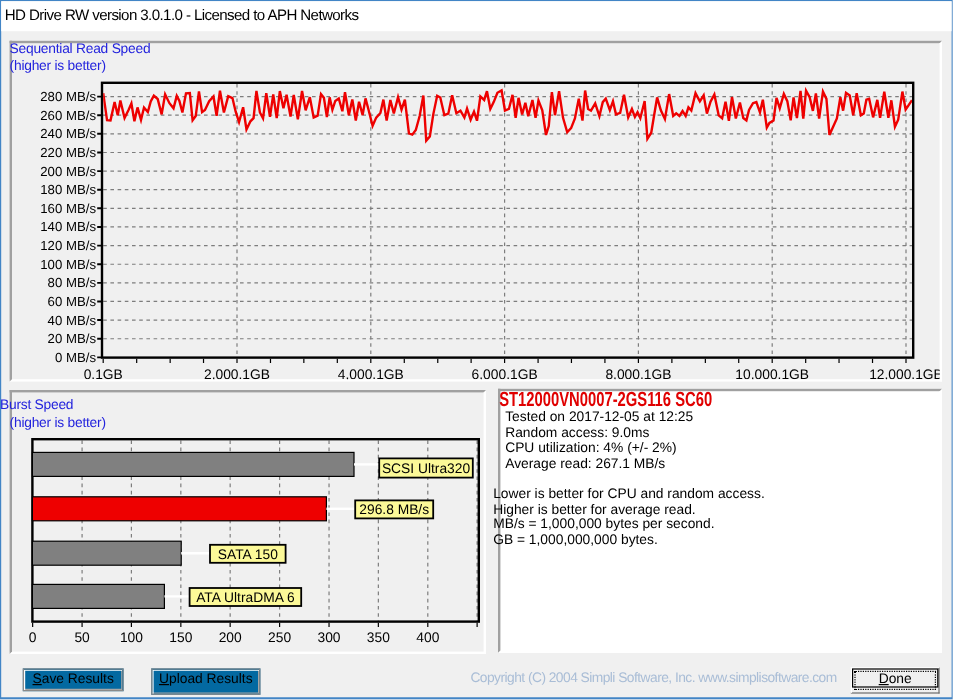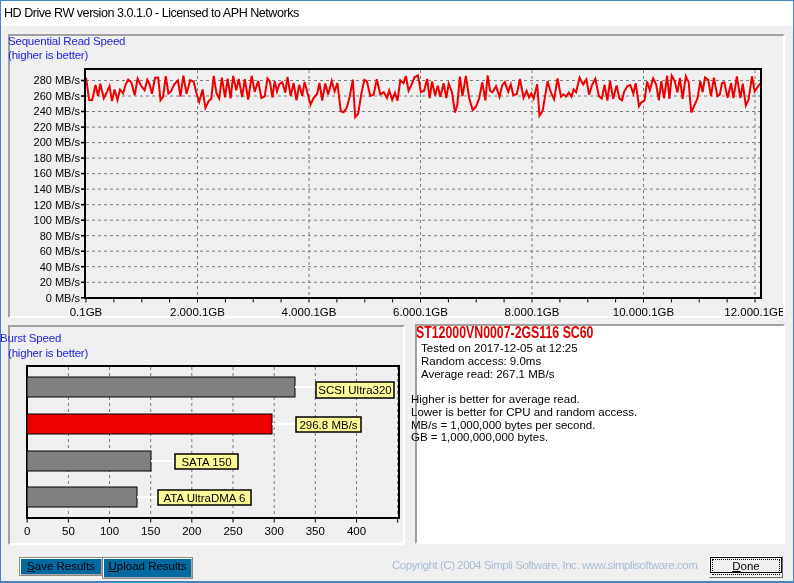--- a/index.html
+++ b/index.html
@@ -167,28 +167,29 @@
 <text x="191.8" y="535" font-size="11.5" text-anchor="middle" fill="#000">200</text>
 <text x="233.0" y="535" font-size="11.5" text-anchor="middle" fill="#000">250</text>
 <text x="274.2" y="535" font-size="11.5" text-anchor="middle" fill="#000">300</text>
 <text x="315.3" y="535" font-size="11.5" text-anchor="middle" fill="#000">350</text>
 <text x="356.5" y="535" font-size="11.5" text-anchor="middle" fill="#000">400</text>
 </svg>
 <div class="abs redtitle">ST12000VN0007-2GS116 SC60</div>
 <div class="abs info">
     <div style="padding-left:10px">Tested on 2017-12-05 at 12:25</div>
     <div style="padding-left:10px">Random access: 9.0ms</div>
+    <div style="padding-left:10px">CPU utilization: 4% (+/- 2%)</div>
     <div style="padding-left:10px">Average read: 267.1 MB/s</div>
     <div>&nbsp;</div>
+    <div>Lower is better for CPU and random access.</div>
     <div>Higher is better for average read.</div>
-    <div>Lower is better for CPU and random access.</div>
     <div>MB/s = 1,000,000 bytes per second.</div>
     <div>GB = 1,000,000,000 bytes.</div>
   </div>
 <div class="abs btn" style="left:19px;top:557px;width:84px;height:19px"><u>S</u>ave Results</div>
-<div class="abs btn" style="left:102px;top:557px;width:91px;height:22px"><u>U</u>pload Results</div>
+<div class="abs btn" style="left:126px;top:557px;width:91px;height:22px"><u>U</u>pload Results</div>
 <div class="abs btn" style="left:229px;top:588px;width:131px;height:21px;line-height:19px"><u>C</u>ompare Another Drive</div>
 <div class="abs copy" style="left:392px;top:558.5px">Copyright (C) 2004 Simpli Software, Inc. www.simplisoftware.com</div>
 <div class="abs" style="left:709px;top:556px;width:74px;height:22px;background:#f0f0f0;border:1px solid;border-color:#fff #6d6d6d #6d6d6d #fff">
 <div class="abs" style="left:0;top:0;width:72px;height:16px;border:1px solid #000">
 <div class="abs" style="left:2px;top:2px;width:66px;height:14px;outline:1px dotted #000"></div>
 <div class="abs" style="left:0;top:2px;width:70px;text-align:center;font-size:11.5px"><u>D</u>one</div>
 </div>
   </div>
 </body></html>

